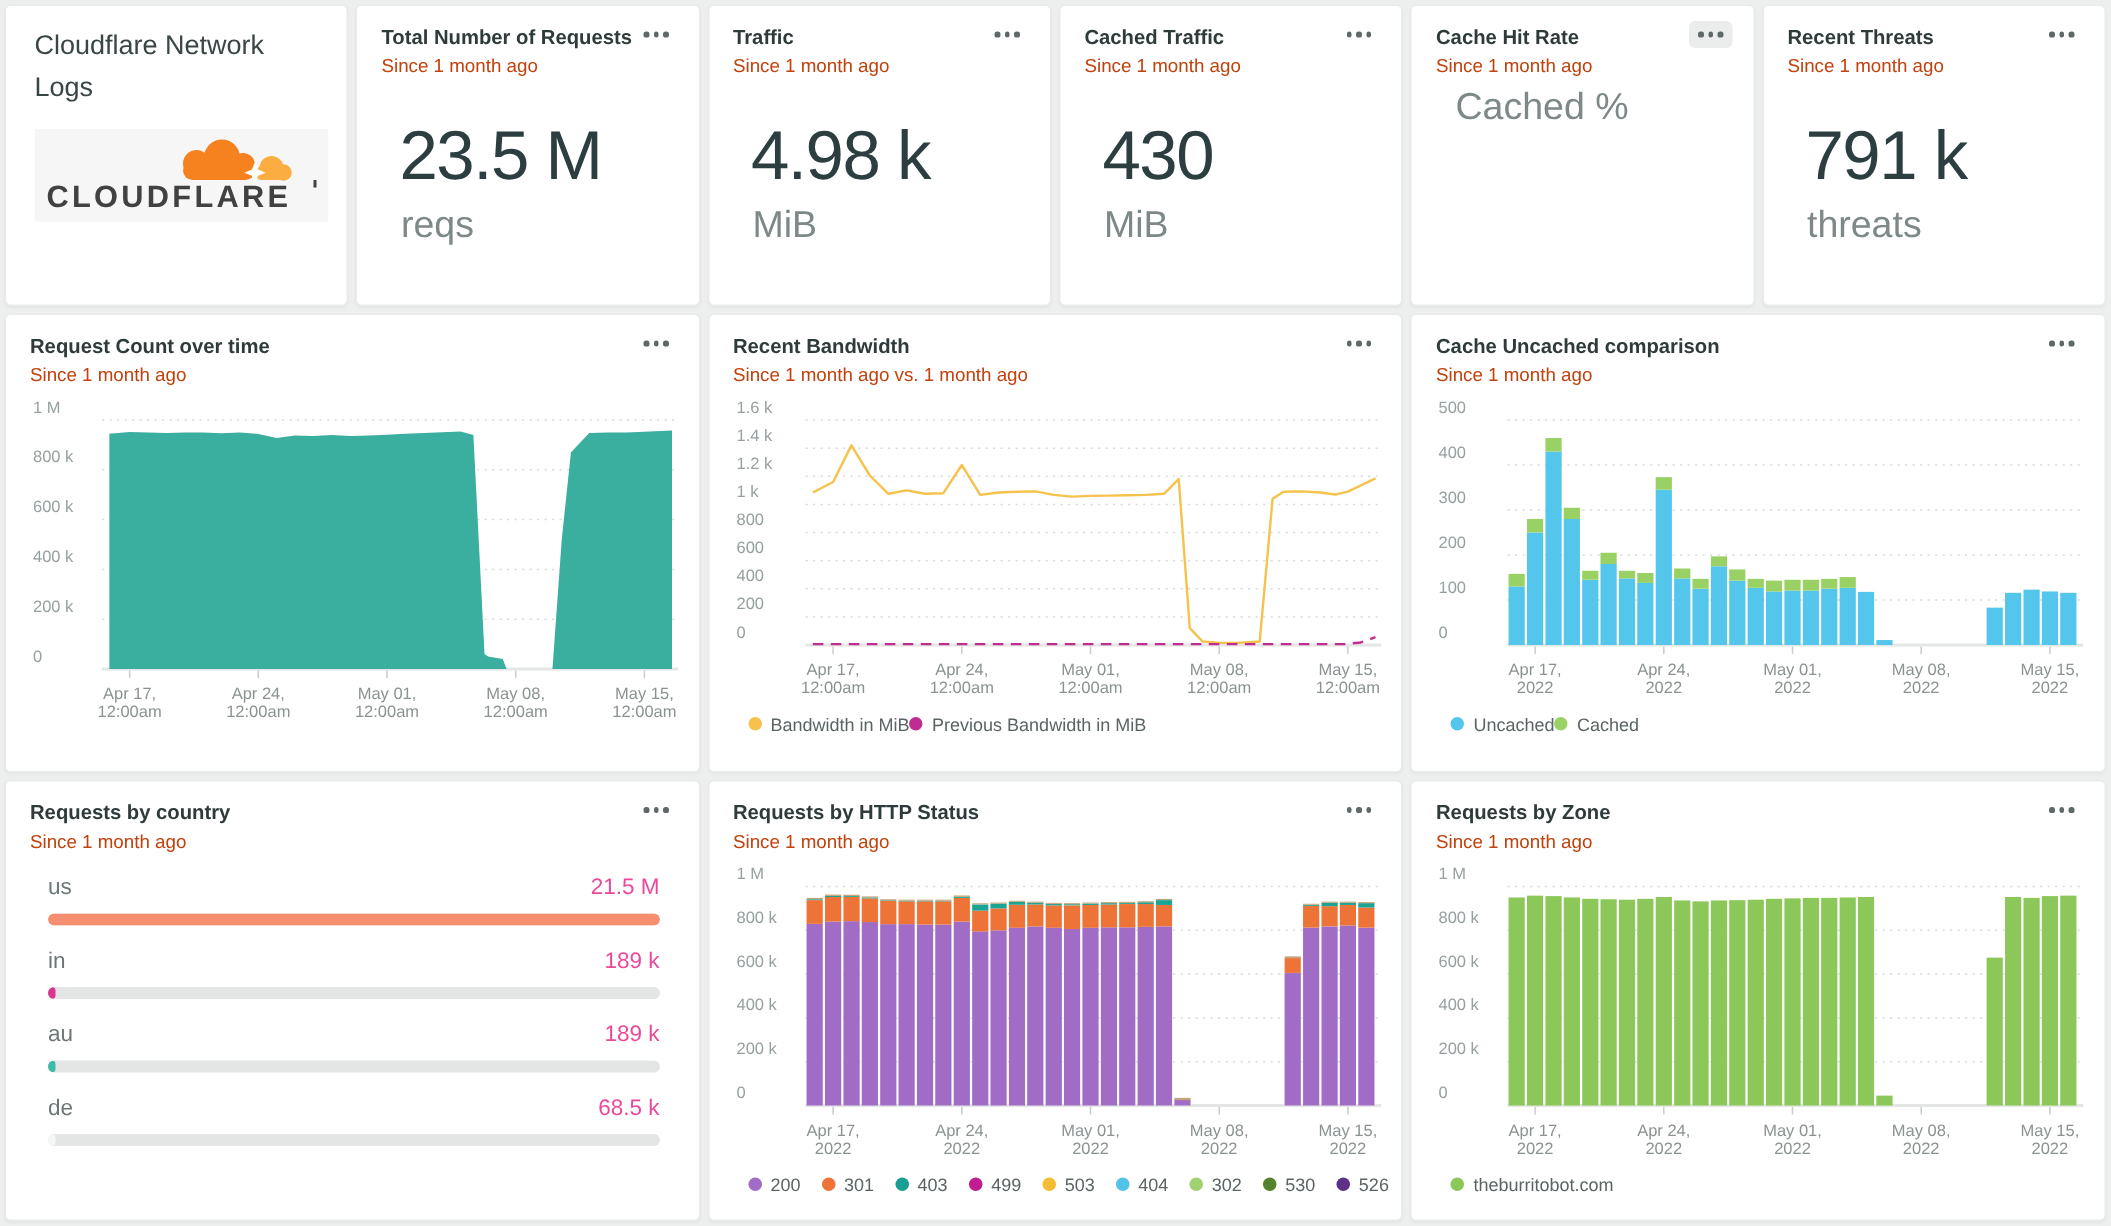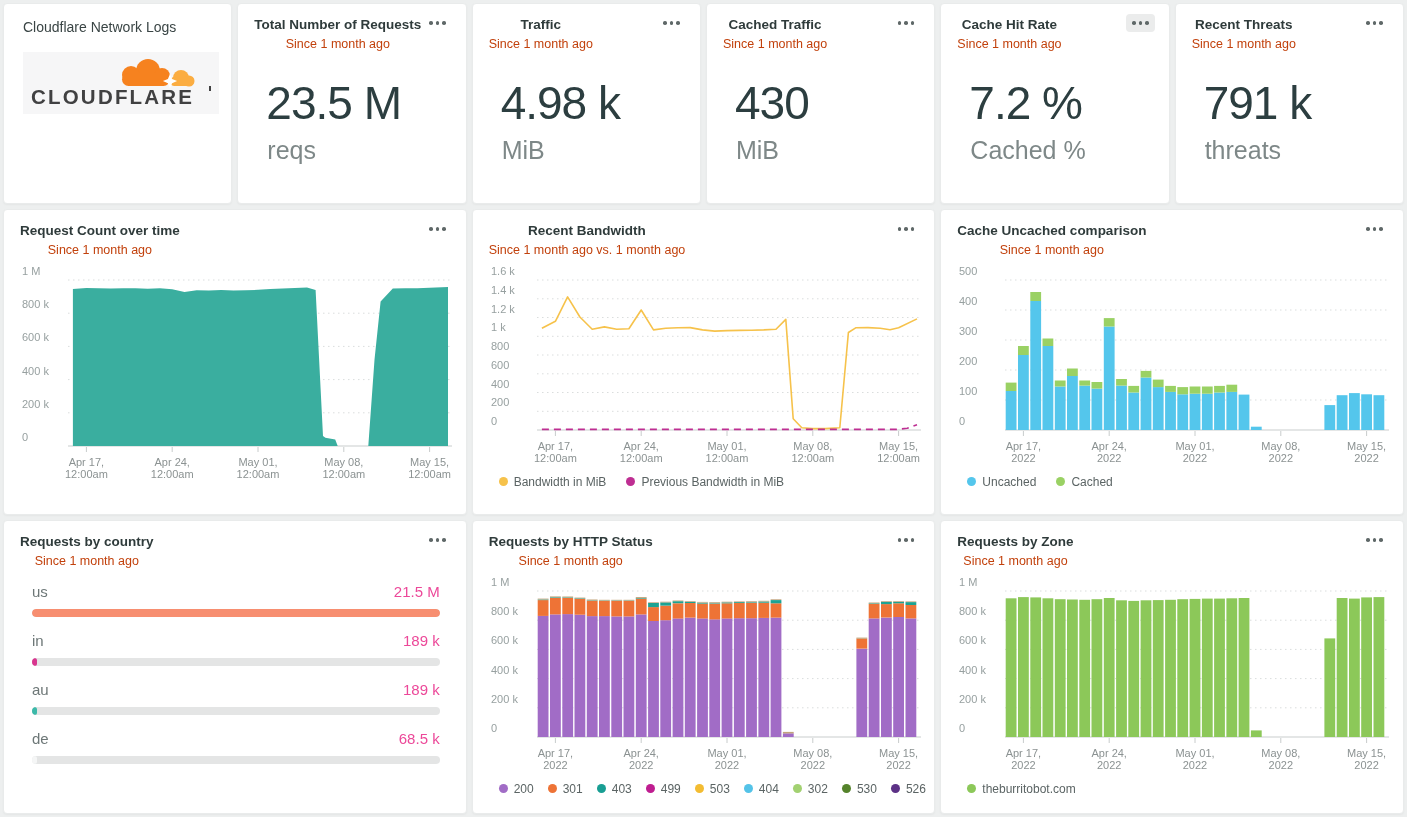--- a/index.html
+++ b/index.html
@@ -20,36 +20,36 @@
   .panel {
     background:#fff;
     border:1px solid #e9ebeb;
     border-radius:4px;
     box-shadow:0 1px 2px rgba(0,0,0,0.04);
     padding:13px 16px;
     overflow:hidden;
     position:relative;
   }
   .span2 { grid-column:span 2; }
-  .phead { display:flex; justify-content:space-between; align-items:flex-start;text-align:center; }
+  .phead { display:flex; justify-content:space-between; align-items:flex-start; }
   .ptitle { font-size:13.5px; font-weight:bold; color:#2f3b3b; line-height:1.25; }
   .psub { font-size:12.5px; color:#c2410c; margin-top:3px; }
   .dots {
     display:flex; gap:3px; align-items:center;
     padding:7px 6px; margin:-3px -2px 0 0;
     border-radius:4px; cursor:pointer; flex:none;
   }
   .dots i { width:3.5px; height:3.5px; border-radius:50%; background:#5f6868; }
   .dots.boxed { background:#ebecec; }
   .bigval { font-size:46px; color:#2c3e40; letter-spacing:-1px; margin:25px 0 0 12px; white-space:nowrap; }
   .bigunit { font-size:25px; color:#7e8888; margin:6px 0 0 13px; }
-  .logo-title { font-size:14px; color:#3a4545; line-height:1.55; padding-left:3px; }
+  .logo-title { font-size:18px; color:#3a4545; line-height:1.55; padding-left:3px; }
   .logo-box { margin:13px 0 16px 3px; width:196px; height:62px; }
   .chart { margin-top:9px; }
-  .legend { display:flex; gap:20px; margin:1px 0 0 10px; align-items:center; }
+  .legend { display:flex; margin:1px 0 0 10px; align-items:center; }
   .legend.tight { gap:14px; }
   .litem { display:flex; align-items:center; gap:6px; font-size:12px; color:#5b6464; white-space:nowrap; }
   .ldot { width:9px; height:9px; border-radius:50%; flex:none; }
   .country-rows { margin:8px 10px 0 12px; }
   .crow { margin-top:15px; }
   .crow-top { display:flex; justify-content:space-between; font-size:15px; color:#6d7777; margin-bottom:9px; }
   .cvalue { color:#ec4899; }
   .ctrack { height:8px; background:#e4e5e5; border-radius:4px; overflow:hidden; position:relative; }
   .cbar { height:100%; border-radius:4px; position:absolute; left:0; top:0; }
   svg text { font-family:"Liberation Sans", sans-serif; }
@@ -137,21 +137,20 @@
       <div class="pht">
         <div class="ptitle">Cache Hit Rate</div>
         <div class="psub">Since 1 month ago</div>
       </div>
       <div class="dots boxed">
           <i></i>
           <i></i>
           <i></i>
         </div>
     </div>
-    <div class="bigval">7.2 %</div>
     <div class="bigunit">Cached %</div>
   </div>
 
   <div class="panel">
     <div class="phead">
       <div class="pht">
         <div class="ptitle">Recent Threats</div>
         <div class="psub">Since 1 month ago</div>
       </div>
       <div class="dots">

